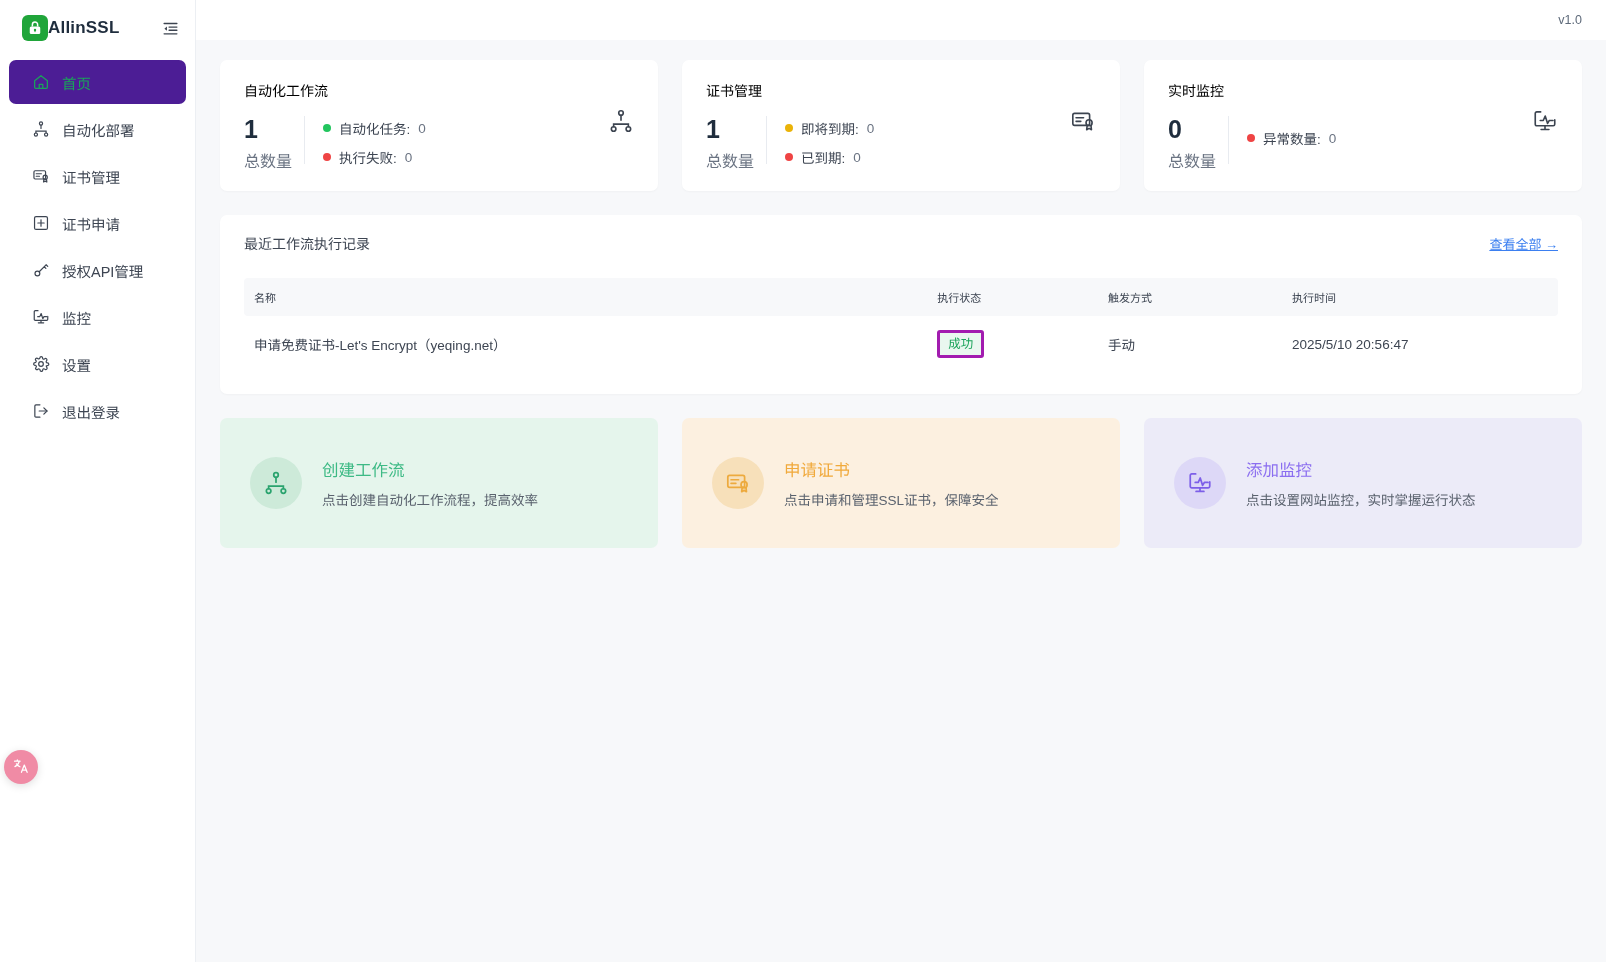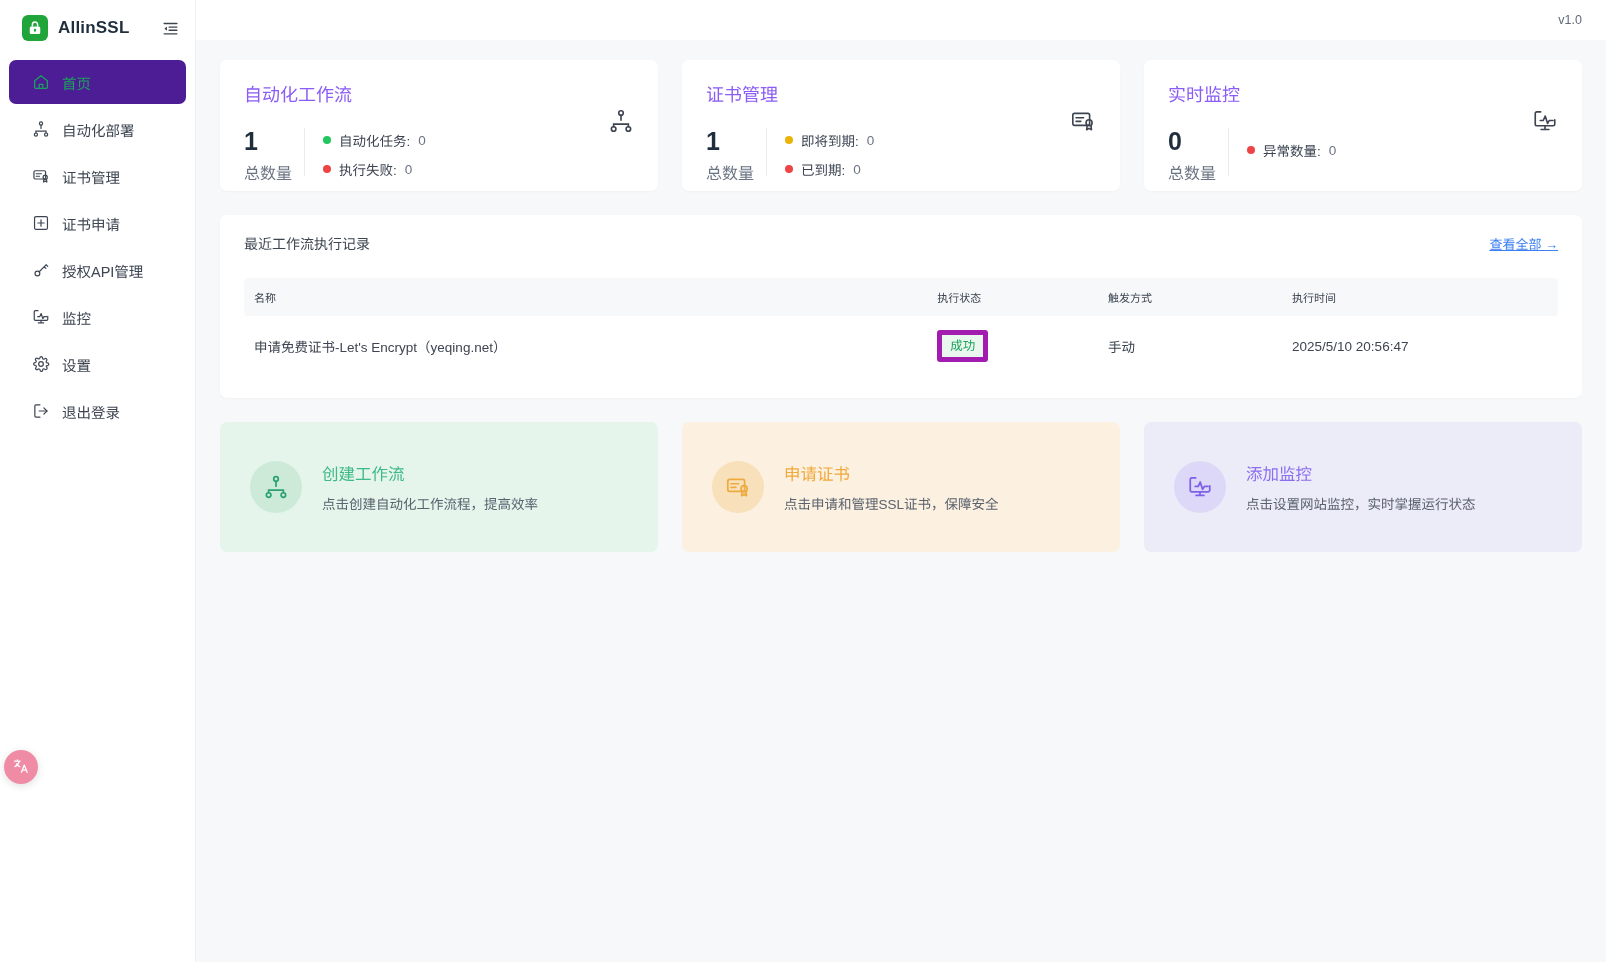--- a/index.html
+++ b/index.html
@@ -23,21 +23,20 @@
     border-right: 1px solid #eceff3;
     position: relative;
     display: flex;
     flex-direction: column;
   }
   .brand {
     height: 56px;
     display: flex;
     align-items: center;
     padding: 0 14px 0 22px;
-    gap: 10px;
   }
   .brand-logo {
     width: 26px; height: 26px;
     border-radius: 6px;
     background: #20a53a;
     display: flex; align-items: center; justify-content: center;
     flex: none;
   }
   .brand-logo svg { display: block; }
   .brand-name {
@@ -117,21 +116,21 @@
   .stats-row { display: flex; gap: 24px; }
   .stat-card {
     flex: 1;
     background: #fff;
     border-radius: 7px;
     height: 131px;
     padding: 20px 24px 0 24px;
     position: relative;
     box-shadow: 0 1px 2px rgba(16,24,40,.03);
   }
-  .stat-title { font-size: 18px; color: #8b5cf6; margin-bottom: 20px; }
+  .stat-title { font-size: 14px; color: #000000; margin-bottom: 14px; }
   .stat-body { display: flex; align-items: flex-start; }
   .stat-total {
     width: 60px;
     display: flex; flex-direction: column; align-items: flex-start;
   }
   .stat-num { font-size: 25px; font-weight: 700; color: #1f2d3d; line-height: 30px; }
   .stat-total-label { font-size: 16px; color: #6b7483; margin-top: 4px; }
   .stat-divider { width: 1px; background: #e8ebf0; align-self: stretch; margin: 2px 18px 8px 0; }
   .stat-list { display: flex; flex-direction: column; gap: 9px; padding-top: 4px; }
   .stat-line { display: flex; align-items: center; gap: 8px; font-size: 13.5px; color: #3d4552; }
@@ -175,21 +174,21 @@
   .col-name { width: 52%; }
   .col-status { width: 13%; }
   .col-trigger { width: 14%; }
   .col-time { width: 21%; }
   .badge-success {
     display: inline-block;
     padding: 2px 8px;
     font-size: 12.5px;
     color: #1aa35a;
     background: #e9f7ef;
-    border: 5px solid #a21caf;
+    border: 3px solid #a21caf;
     border-radius: 3px;
     line-height: 18px;
   }
 
   .actions-row { display: flex; gap: 24px; margin-top: 24px; }
   .action-card {
     flex: 1;
     height: 130px;
     border-radius: 7px;
     display: flex;

